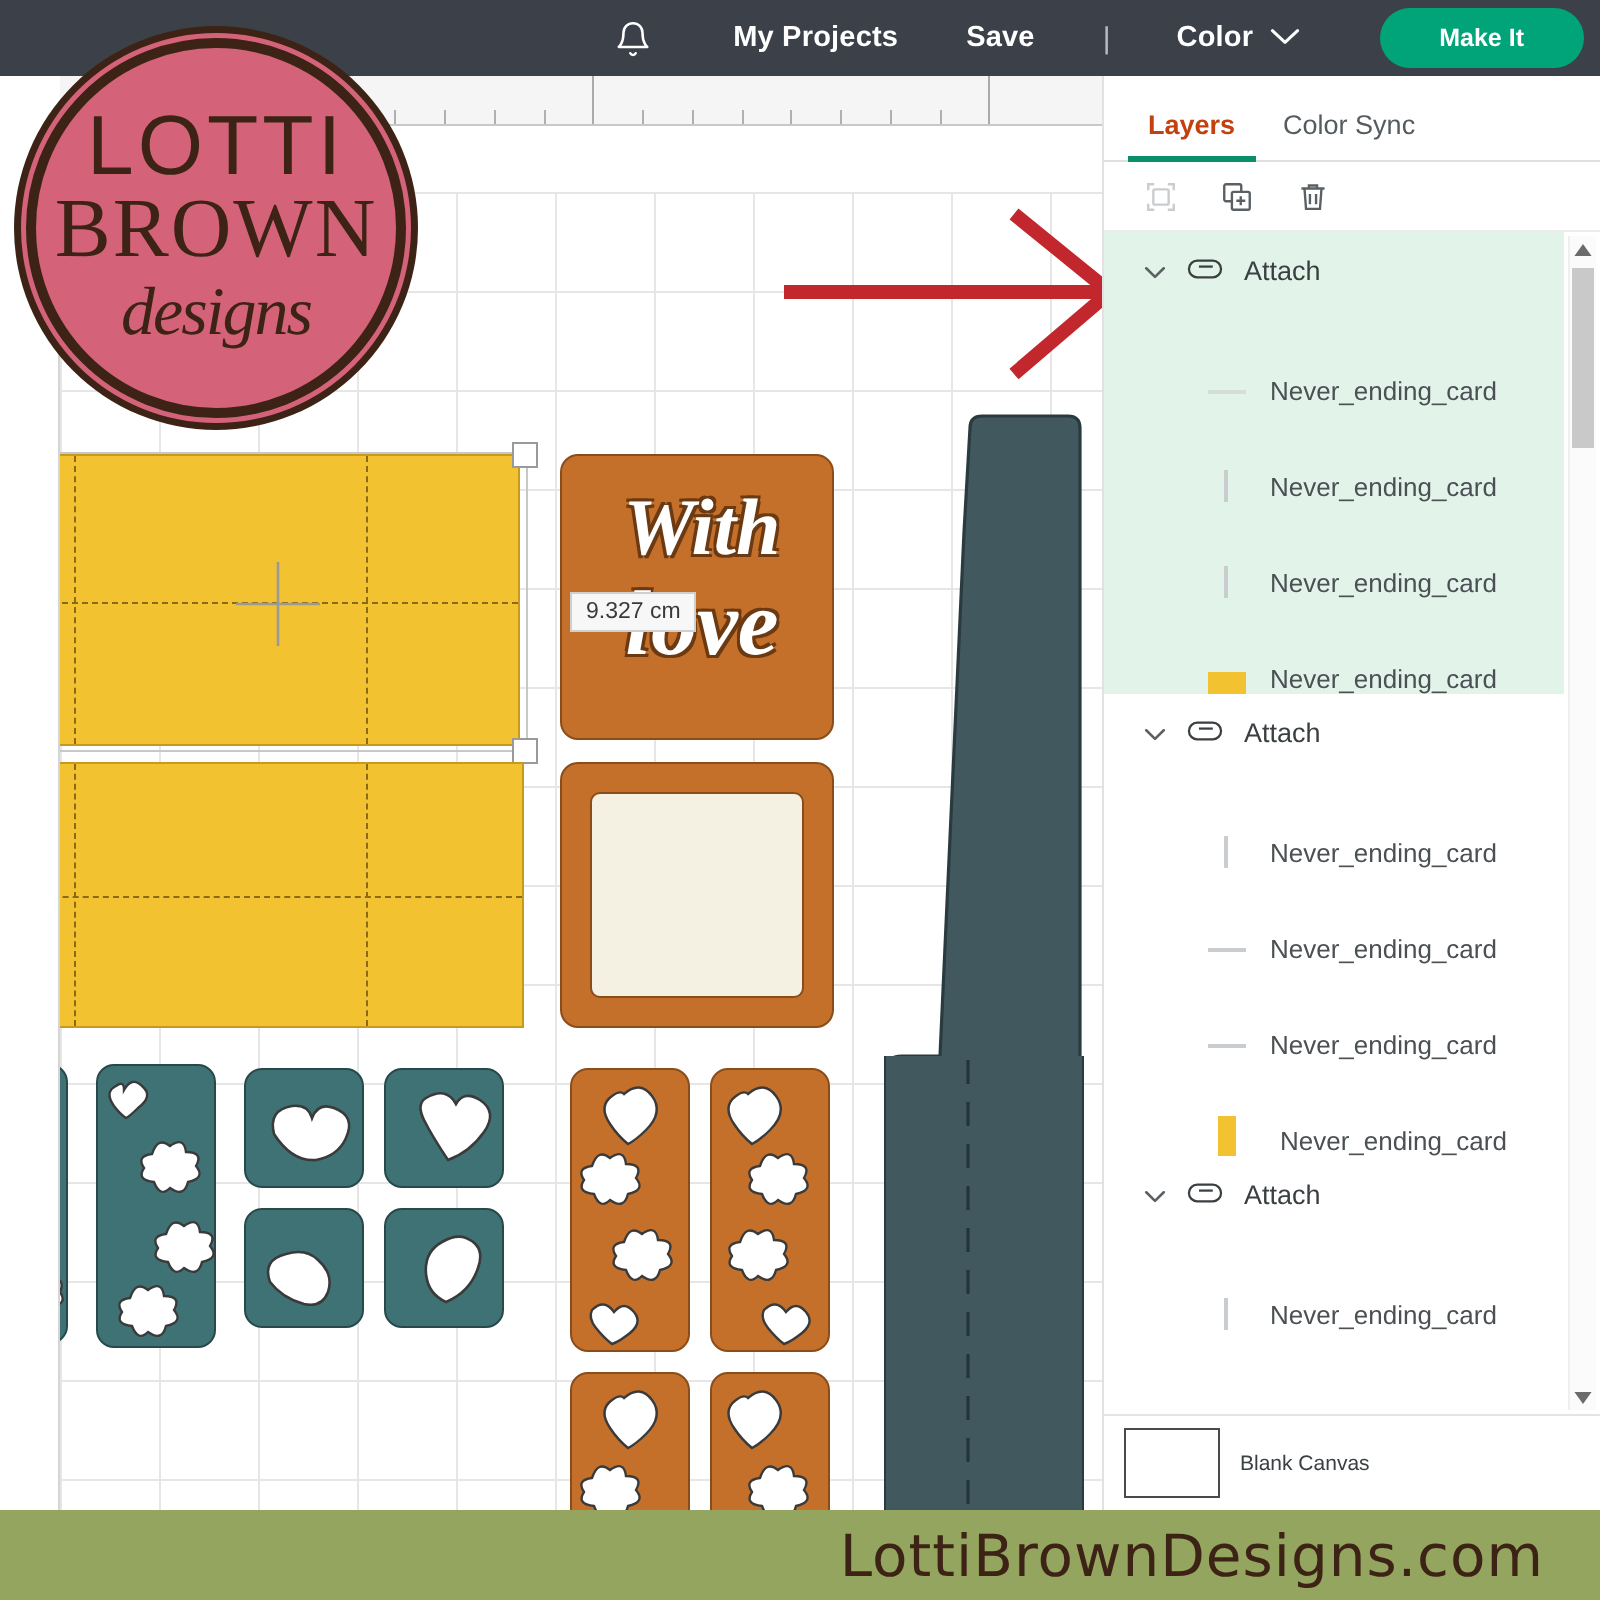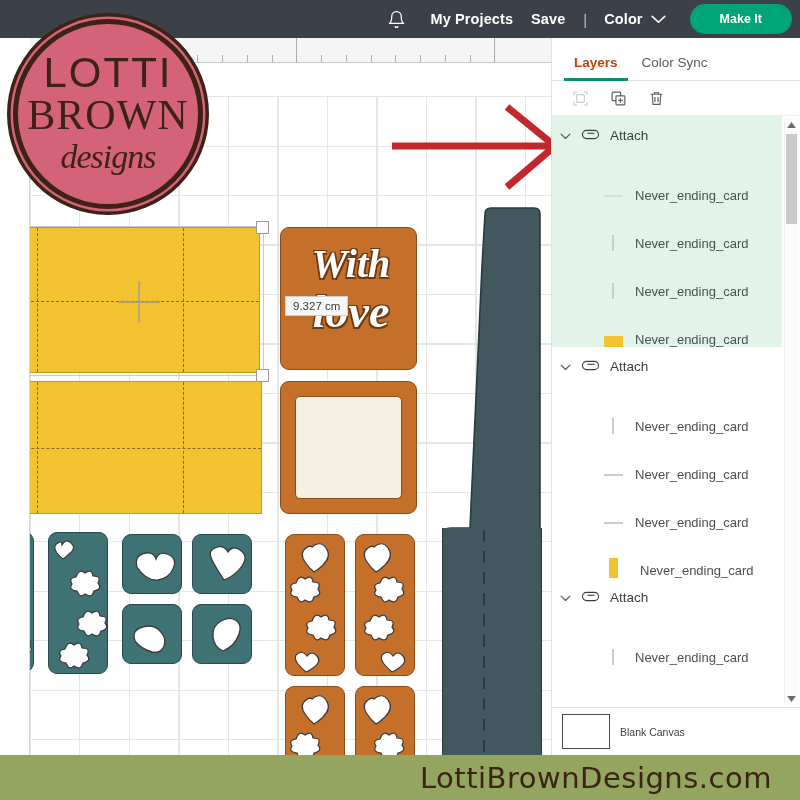--- a/index.html
+++ b/index.html
@@ -19,21 +19,21 @@
   .topbar {
     position: absolute; left: 0; top: 0;
     width: 800px; height: 38px;
     background: #3c4049;
     display: flex; align-items: center;
     box-sizing: border-box;
   }
   .topbar-right {
     position: absolute; right: 8px; top: 0;
     height: 38px;
-    display: flex; align-items: center; gap: 0;
+    display: flex; align-items: center; gap: 16px;
   }
   .bell-icon { width: 26px; height: 26px; display:flex; align-items:center; justify-content:center; margin-right: 12px; }
   .tb-link {
     color: #ffffff; font-size: 14.5px; font-weight: bold;
     padding: 0 9px; white-space: nowrap; letter-spacing: .1px;
   }
   .tb-sep { color: #b9bcc2; font-size: 15px; padding: 0 9px; }
   .tb-maker { display: flex; align-items: center; gap: 8px; padding: 0 8px; }
   .chev-down { display:block; }
   .makeit {
@@ -189,21 +189,21 @@
 
   .layerlist {
     position: absolute; left: 0; top: 78px;
     width: 248px; bottom: 49px;
     overflow: hidden;
   }
   .layerscroll { position:absolute; left:0; top:0; width: 230px; height: 100%; }
 
   .group-hdr {
     display:flex; align-items:center; gap: 10px;
-    height: 39px; padding-left: 8px; box-sizing:border-box;
+    height: 39px; padding-left: 20px; box-sizing:border-box;
     font-size: 13.5px; color: #3a3f42;
   }
   .group-hdr.sel { background: #e2f3ea; }
   .grp-rows.sel { background: #e2f3ea; }
   .layer-row {
     display:flex; align-items:flex-end;
     height: 48px; padding-left: 52px; box-sizing:border-box;
     font-size: 13px; color: #4a5053;
   }
   .sw-line-v { width: 19px; height: 16px; position:relative; margin-right:12px; flex:0 0 auto;}

